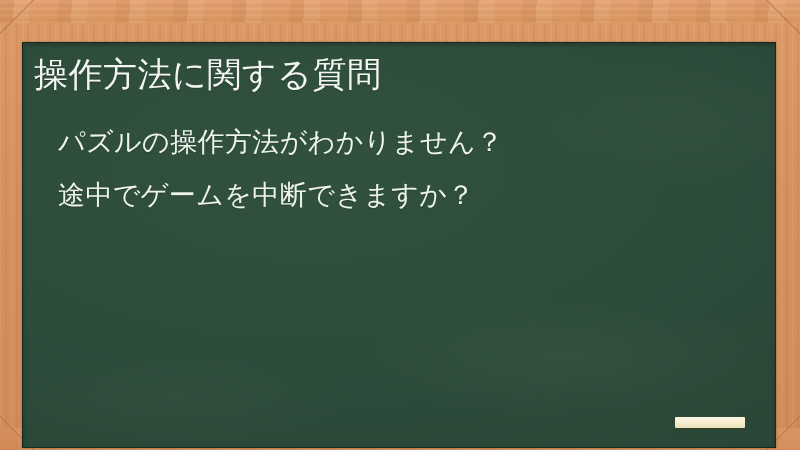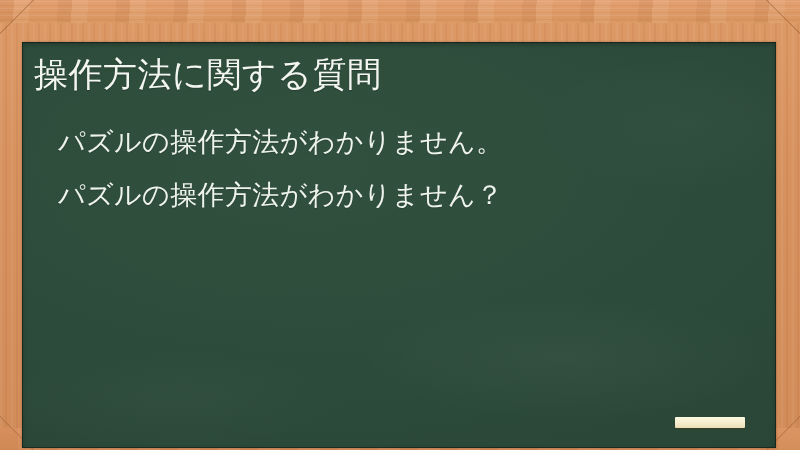--- a/index.html
+++ b/index.html
@@ -197,21 +197,21 @@
   <div class="mitre tl"></div>
   <div class="mitre tr"></div>
   <div class="mitre bl"></div>
   <div class="mitre br"></div>
 
   <div class="board">
 
     <div class="title">操作方法に関する質問</div>
 
     <div class="items">
-      <div class="item">パズルの操作方法がわかりません。</div>
       <div class="item">パズルの操作方法がわかりません？</div>
+      <div class="item">途中でゲームを中断できますか？</div>
     </div>
 
   </div>
 
   <div class="chalk"></div>
 
 </div>
 
 </body></html>

